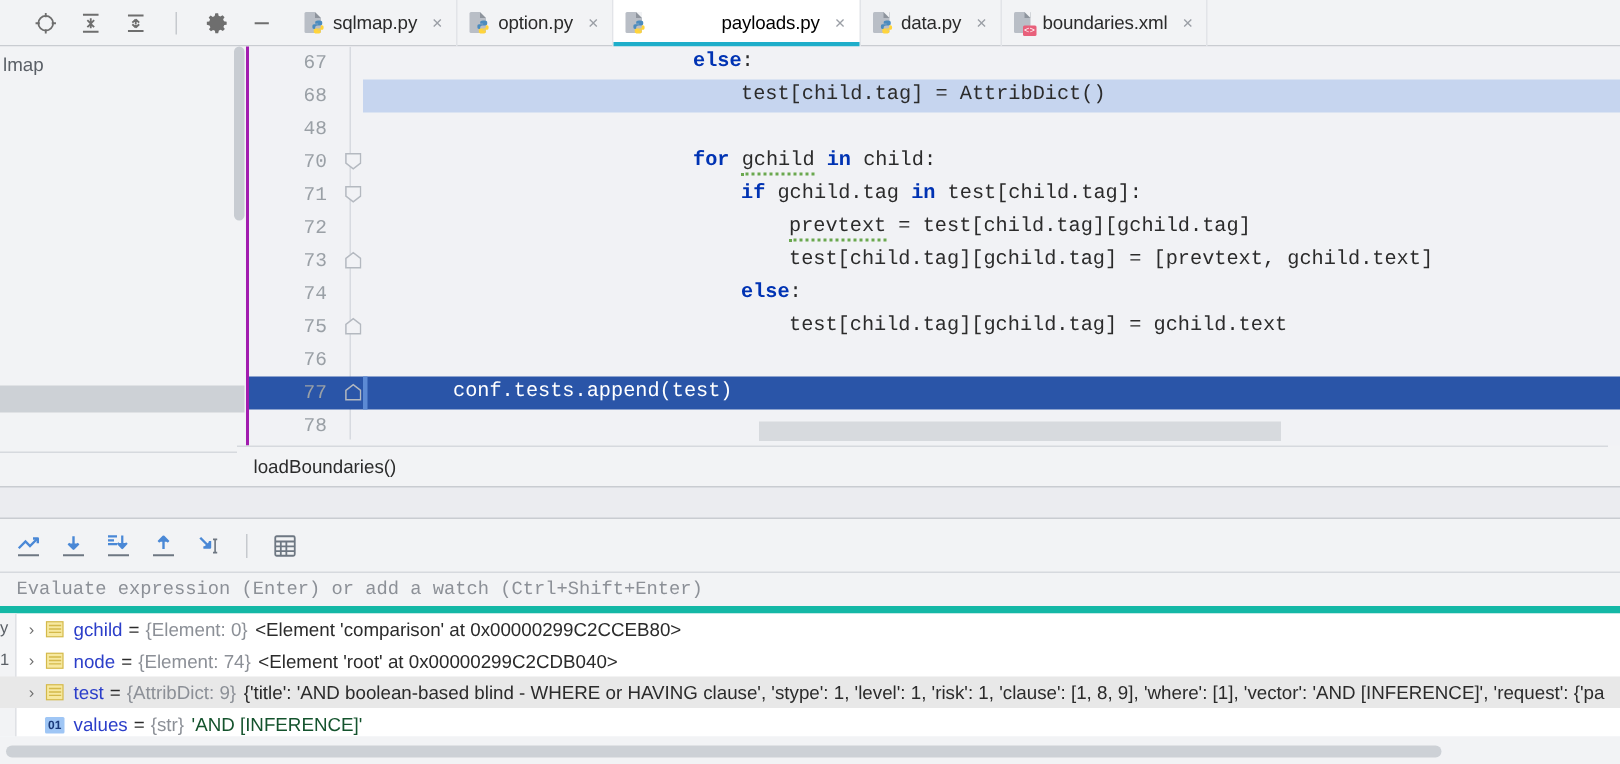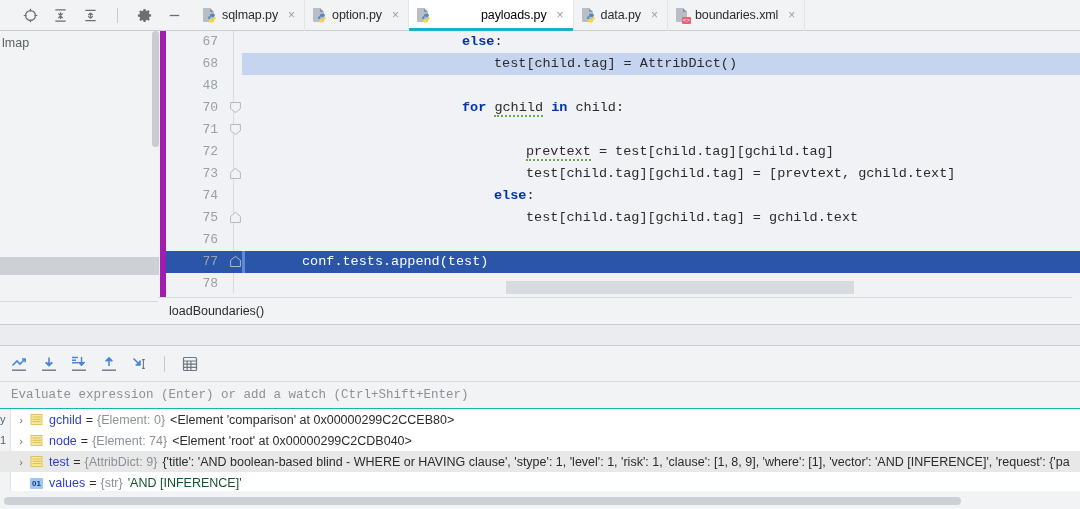--- a/index.html
+++ b/index.html
@@ -58,21 +58,21 @@
   }
   .ficon .xb {
     position: absolute; right: -1px; bottom: -1px;
     background: #e8607b; color: #fff; font-size: 6px; line-height: 7px;
     padding: 0 1px; border-radius: 1px; font-family: "Liberation Mono", monospace;
   }
 
   
   .leftpanel {
     position: absolute; left: 0; top: 31px; width: 166px; height: 270px;
-    background: #f2f3f5; border-right: 6px solid #a21caf;
+    background: #f2f3f5; border-right: 2px solid #a21caf;
   }
   .leftpanel .ptext {
     padding: 5px 0 0 2px; color: #5a5f66; font-size: 12.5px;
   }
   .leftpanel .vscroll {
     position: absolute; right: 1px; top: 0; width: 7px; height: 116px;
     background: #c8ccd2; border-radius: 4px;
   }
   .leftpanel .selrow {
     position: absolute; left: 0; right: 1px; top: 226px; height: 18px;
@@ -148,21 +148,21 @@
     position: absolute; left: 0; top: 346px; width: 1080px; height: 36px;
     background: #f2f3f5; border-bottom: 1px solid #d6d9de;
     display: flex; align-items: center; padding-left: 10px; gap: 12px;
   }
   .dico { width: 18px; height: 18px; display: block; color: #4a88d6; }
   .dsep { width: 1px; height: 16px; background: #c6c9ce; margin: 0 4px; }
 
   
   .evalbar {
     position: absolute; left: 0; top: 382px; width: 1080px; height: 27px;
-    background: #f2f3f5; border-bottom: 1px solid #14b8a6;
+    background: #f2f3f5; border-bottom: 5px solid #14b8a6;
     display: flex; align-items: center;
   }
   .evalinput {
     margin-left: 11px; color: #8c9097;
     font-family: "Liberation Mono", monospace; font-size: 12.5px;
   }
 
   
   .varsouter { position: absolute; left: 0; top: 409px; width: 1080px; height: 82px; background: #ffffff; }
   .framegutter {
@@ -334,20 +334,21 @@
         <span class="ctext" style="left:296px"><span class="kw">for</span> <span class="squig">gchild</span> <span class="kw">in</span> child:</span>
       </div>
 
       <div class="crow">
         <span class="lnum">71</span>
         <span class="fold">
           <svg viewBox="0 0 11 13" fill="#f1f2f5" stroke="#b4b9c0" stroke-width="1">
               <path d="M.6 1.5h9.8v6.2L5.5 11.6.6 7.7z"></path>
             </svg>
         </span>
+        <span class="ctext" style="left:328px"><span class="kw">if</span> gchild.tag <span class="kw">in</span> test[child.tag]:</span>
       </div>
 
       <div class="crow">
         <span class="lnum">72</span>
         <span class="ctext" style="left:360px"><span class="squig">prevtext</span> = test[child.tag][gchild.tag]</span>
       </div>
 
       <div class="crow">
         <span class="lnum">73</span>
         <span class="fold">

